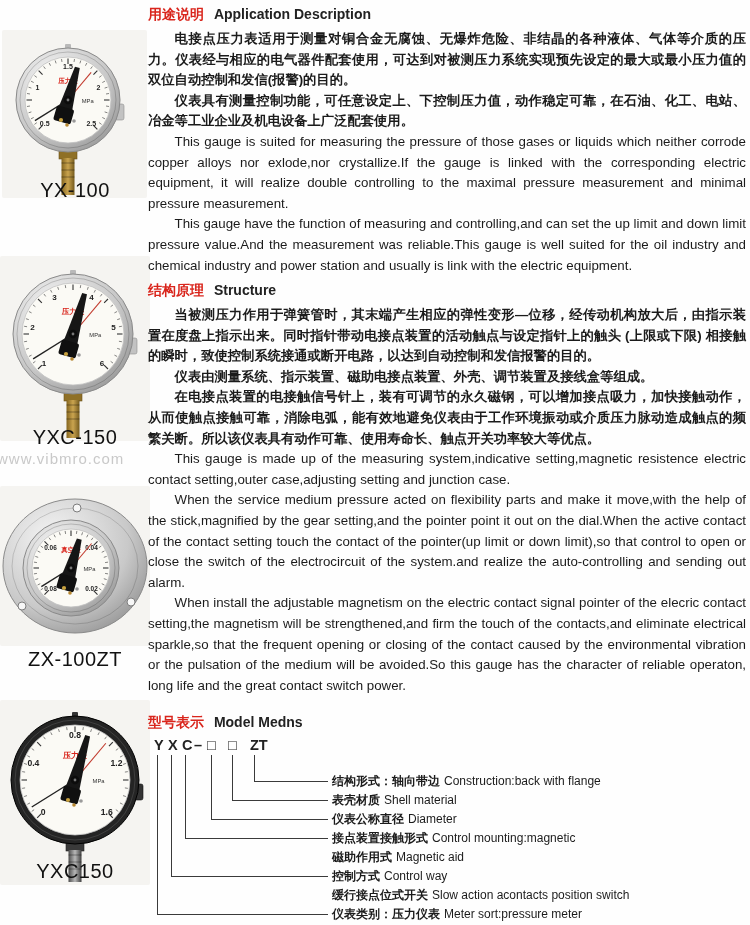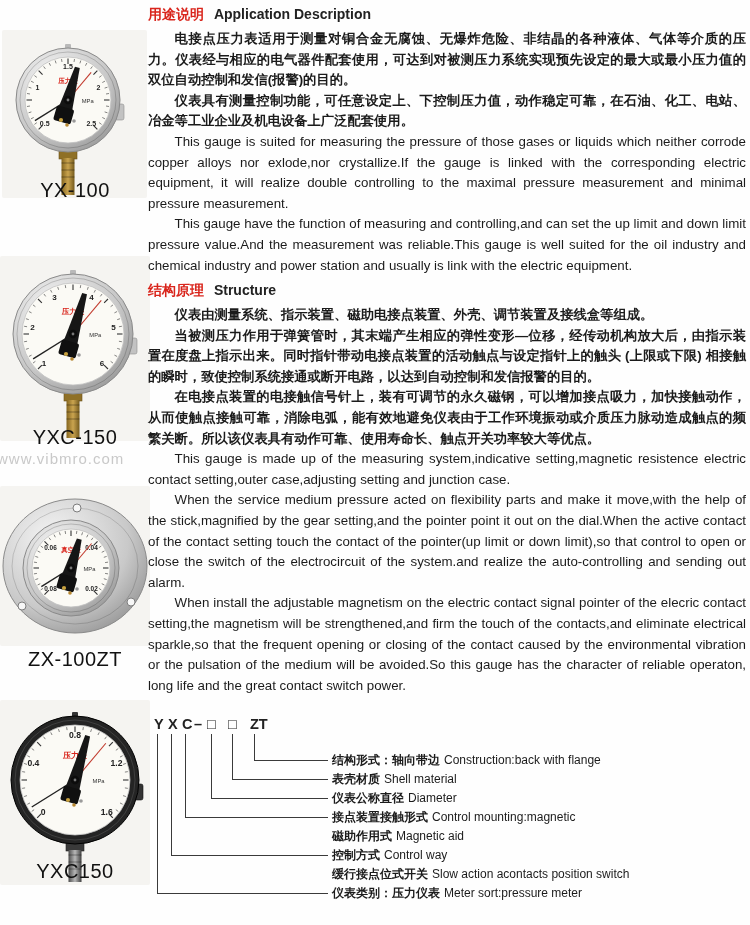--- a/index.html
+++ b/index.html
@@ -382,30 +382,34 @@
       <p class="para en">This gauge have the function of measuring and controlling,and can set the up limit and down limit pressure value.And the measurement was reliable.This gauge is well suited for the oil industry and chemical industry and power station and usually is link with the electric equipment.</p>
     </div>
 </div>
 
 <div class="sec" style="top:282px;">
   <h2 class="sec-title">
     <span class="zh">结构原理</span>
     <span class="en">Structure</span>
   </h2>
   <div id="structure-paras">
+      <p class="para zh">当被测压力作用于弹簧管时，其末端产生相应的弹性变形—位移，经传动机构放大后，由指示装置在度盘上指示出来。同时指针带动电接点装置的活动触点与设定指针上的触头 (上限或下限) 相接触的瞬时，致使控制系统接通或断开电路，以达到自动控制和发信报警的目的。</p>
       <p class="para zh">仪表由测量系统、指示装置、磁助电接点装置、外壳、调节装置及接线盒等组成。</p>
-      <p class="para zh">当被测压力作用于弹簧管时，其末端产生相应的弹性变形—位移，经传动机构放大后，由指示装置在度盘上指示出来。同时指针带动电接点装置的活动触点与设定指针上的触头 (上限或下限) 相接触的瞬时，致使控制系统接通或断开电路，以达到自动控制和发信报警的目的。</p>
       <p class="para zh">在电接点装置的电接触信号针上，装有可调节的永久磁钢，可以增加接点吸力，加快接触动作，从而使触点接触可靠，消除电弧，能有效地避免仪表由于工作环境振动或介质压力脉动造成触点的频繁关断。所以该仪表具有动作可靠、使用寿命长、触点开关功率较大等优点。</p>
       <p class="para en">This gauge is made up of the measuring system,indicative setting,magnetic resistence electric contact setting,outer case,adjusting setting and junction case.</p>
       <p class="para en">When the service medium pressure acted on flexibility parts and make it move,with the help of the stick,magnified by the gear setting,and the pointer point it out on the dial.When the active contact of the contact setting touch the contact of the pointer(up limit or down limit),so that control to open or close the switch of the electrocircuit of the system.and realize the auto-controlling and sending out alarm.</p>
       <p class="para en">When install the adjustable magnetism on the electric contact signal pointer of the elecric contact setting,the magnetism will be strengthened,and firm the touch of the contacts,and eliminate electrical sparkle,so that the frequent opening or closing of the contact caused by the environmental vibration or the pulsation of the medium will be avoided.So this gauge has the character of reliable operaton, long life and the great contact switch power.</p>
     </div>
 </div>
 
 <div class="sec" style="top:714px;">
+  <h2 class="sec-title">
+    <span class="zh">型号表示</span>
+    <span class="en">Model Medns</span>
+  </h2>
   <div class="model-code" id="model-code">
       <span style="left: 6px;">Y</span>
       <span style="left: 20px;">X</span>
       <span style="left: 34px;">C</span>
       <span style="left: 46px;">–</span>
       <span style="left: 59px;">□</span>
       <span style="left: 80px;">□</span>
       <span style="left: 102px;">ZT</span>
     </div>
   <div class="model-diagram" id="model-diagram">

